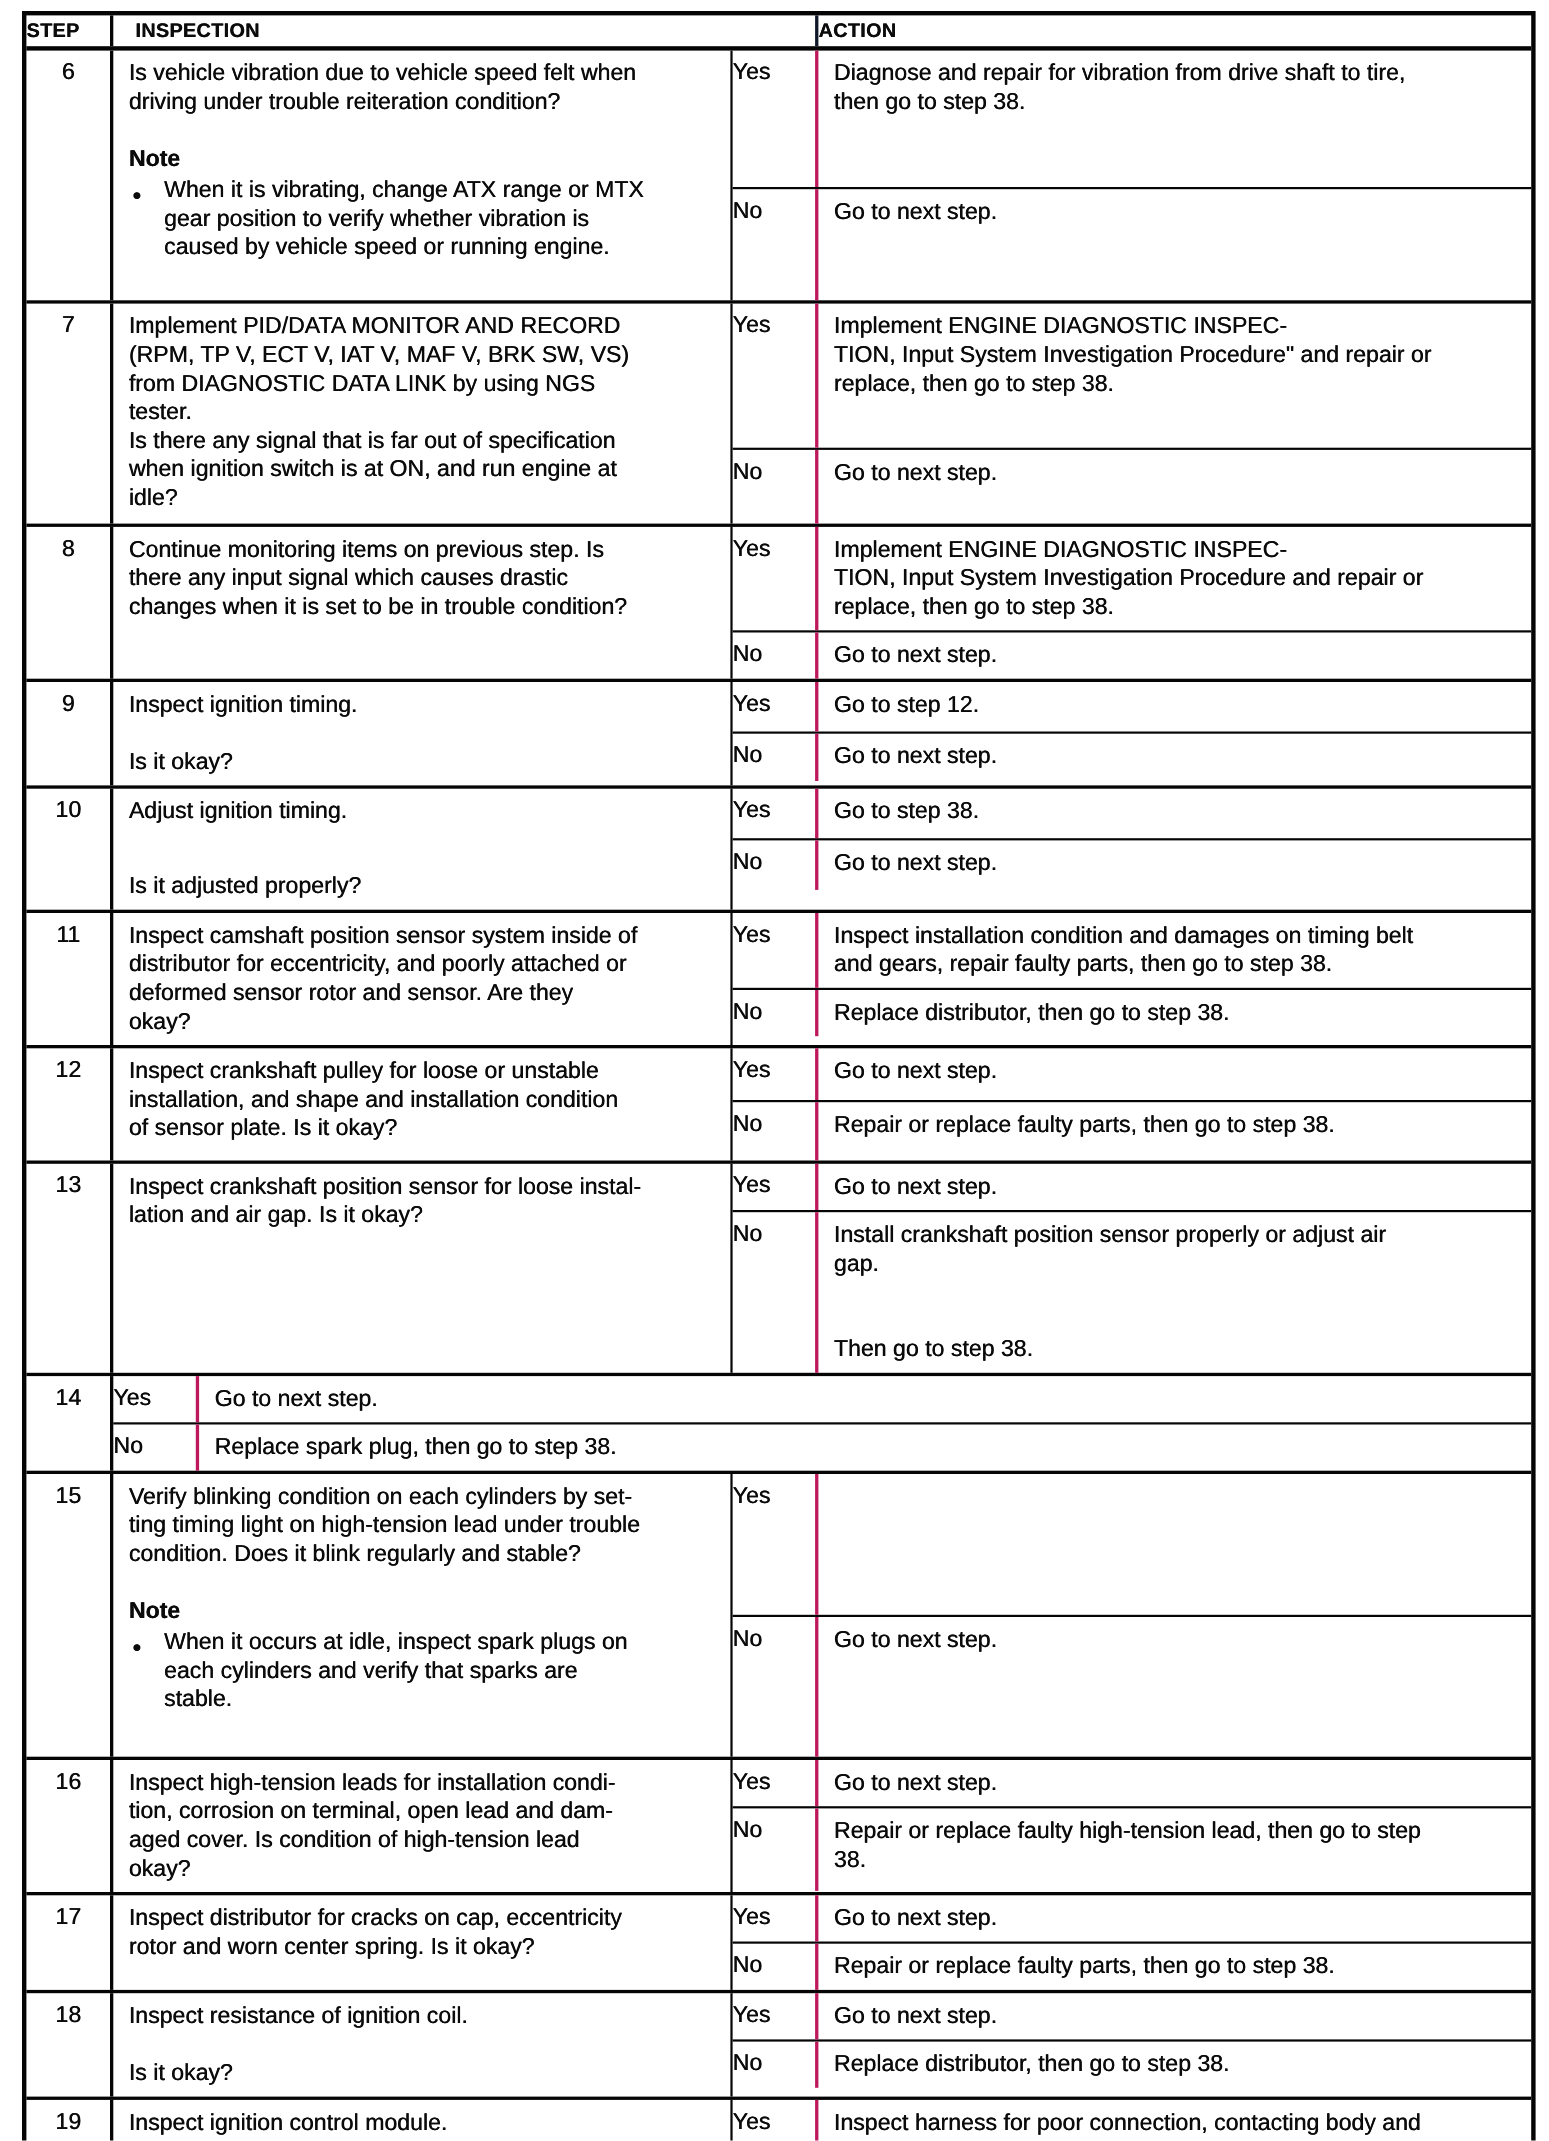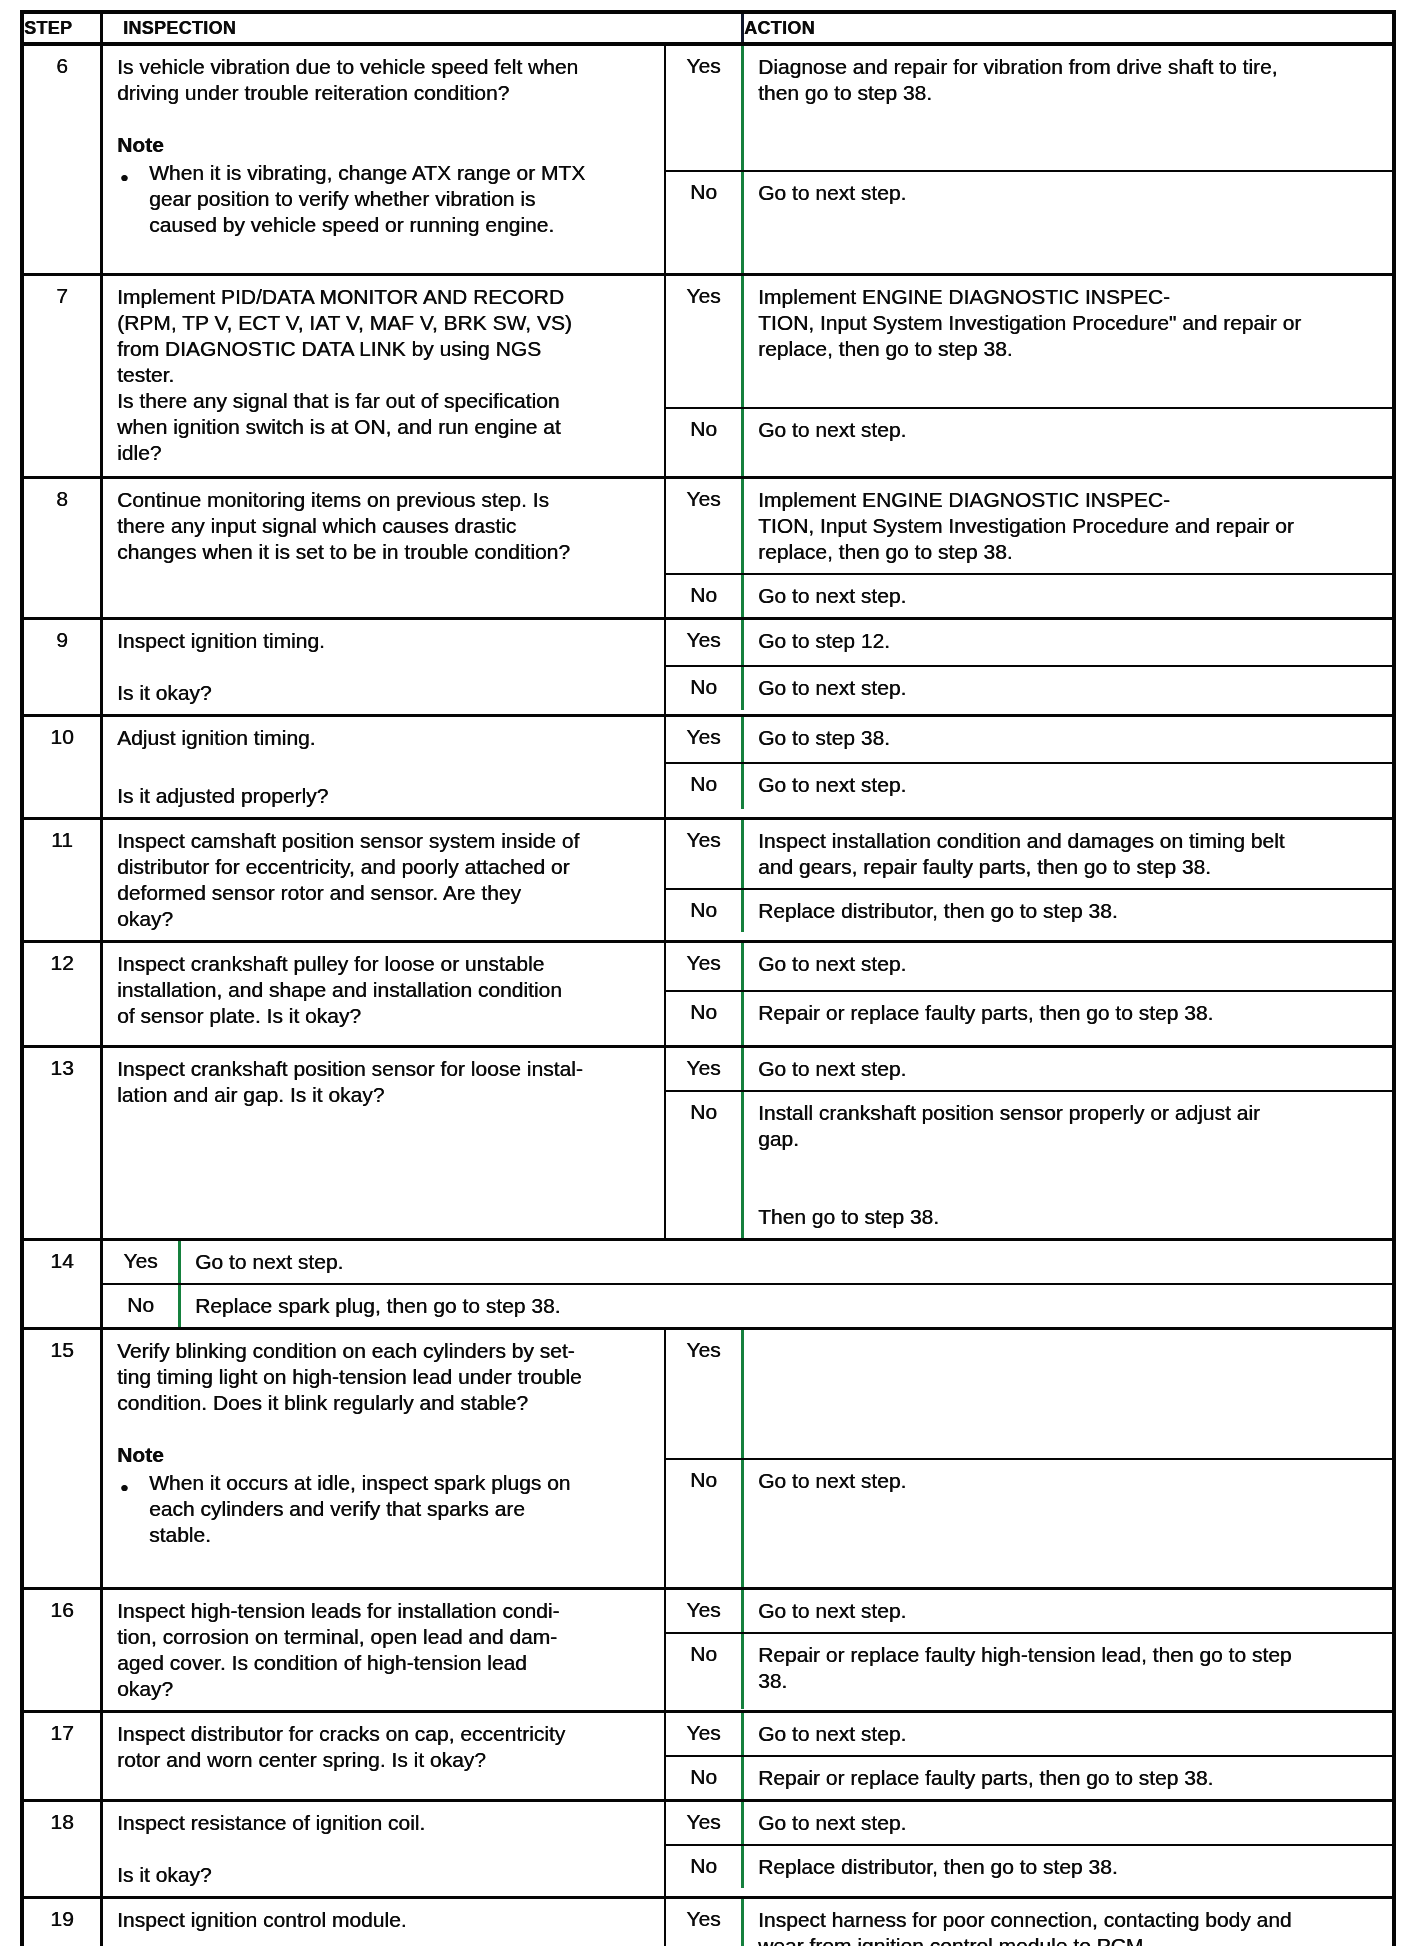--- a/index.html
+++ b/index.html
@@ -15,21 +15,21 @@
   .h-act  { flex:1; }
   .trow { display:flex; }
   .trow + .trow { border-top:3px solid #050505; }
   .c-step { width:79px; flex:none; border-right:3px solid #050505; text-align:center;
             padding-top:8px; font-size:21px; }
   .c-insp { width:563px; flex:none; border-right:2px solid #050505;
             padding:8px 10px 8px 14px; font-size:21px; line-height:26px; }
   .c-branches { flex:1; display:flex; flex-direction:column; }
   .branch { display:flex; }
   .branch:not(:last-child) { border-bottom:2px solid #050505; }
-  .c-ans { width:78px; flex:none; border-right:3px solid #15803d; text-align:center;
+  .c-ans { width:78px; flex:none; border-right:3px solid #be185d; 
            padding-top:8px; font-size:21px; }
   .c-act { flex:1; padding:8px 12px 8px 14px; font-size:21px; line-height:26px; }
   .para { white-space:pre-line; }
   .note-label { font-weight:bold; margin-top:26px; font-size:21px; }
   .bullet { display:flex; margin-top:2px; }
   .dot { width:32px; flex:none; font-size:14px; padding-top:4px; padding-left:3px; }
   .btext { flex:1; white-space:pre-line; }
 </style>
 </head>
 <body>
@@ -141,21 +141,21 @@
               <div class="c-act">
                 <div class="para">Go to next step.</div>
               </div>
             </div>
           </div>
         </div>
         <div class="trow">
           <div class="c-step">10</div>
           <div class="c-insp">
             <div class="para">Adjust ignition timing.</div>
-            <div class="para" style="margin-top: 32px;">Is it adjusted properly?</div>
+            <div class="para" style="margin-top: 42px;">Is it adjusted properly?</div>
           </div>
           <div class="c-branches">
             <div class="branch" style="min-height: 47px;">
               <div class="c-ans">Yes</div>
               <div class="c-act">
                 <div class="para">Go to step 38.</div>
               </div>
             </div>
             <div class="branch" style="min-height: 45px;">
               <div class="c-ans">No</div>

